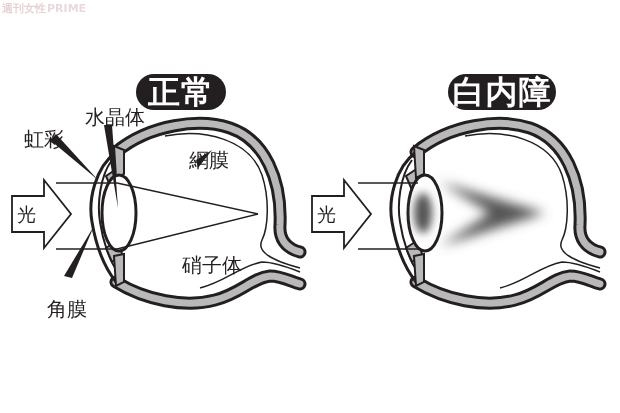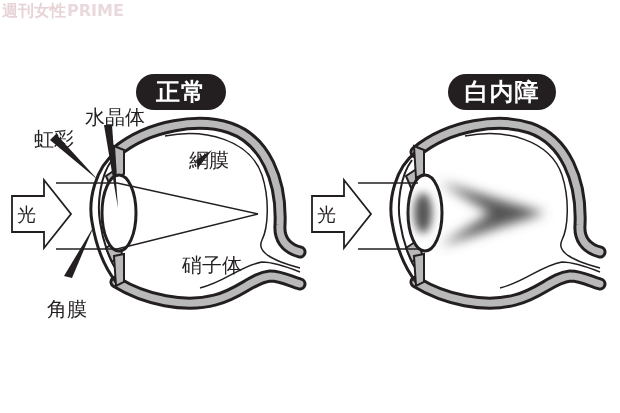--- a/index.html
+++ b/index.html
@@ -1,19 +1,19 @@
 <!DOCTYPE html>
 <html><head>
 <meta charset="utf-8">
 <style>
   html, body { margin: 0; padding: 0; background: #ffffff; }
   body { width: 620px; height: 413px; position: relative; overflow: hidden; font-family: "DejaVu Sans", sans-serif; }
-  .watermark { position: absolute; left: 2px; top: 1px; font-size: 16px; font-weight: bold; color: #e7d3d6; letter-spacing: 0px; white-space: nowrap; }
+  .watermark { position: absolute; left: 2px; top: 1px; font-size: 11px; font-weight: bold; color: #e7d3d6; letter-spacing: 0px; white-space: nowrap; }
   .watermark .wm-prime { color: #ead9dc; margin-left: 1px; }
-  .pill { position: absolute; height: 36px; border-radius: 18px; background: #231f20; color: #ffffff; font-weight: bold; font-size: 24px; line-height: 36px; text-align: center; letter-spacing: 1px; }
+  .pill { position: absolute; height: 36px; border-radius: 18px; background: #231f20; color: #ffffff; font-weight: bold; font-size: 32px; line-height: 36px; text-align: center; letter-spacing: 1px; }
   #pill-normal { left: 136px; top: 74px; width: 90px; }
   #pill-cataract { left: 448px; top: 74px; width: 108px; }
   svg.diagram { position: absolute; left: 0; top: 0; }
   .lbl { position: absolute; font-size: 20px; color: #231f20; white-space: nowrap; line-height: 18px; }
   .light-lbl { font-size: 19px; line-height: 22px; }
 </style>
 </head>
 <body>
 
 <div class="watermark">
@@ -86,16 +86,16 @@
   </g>
 </svg>
 
 <div id="pill-normal" class="pill">正常</div>
 <div id="pill-cataract" class="pill">白内障</div>
 
 <div class="lbl light-lbl" style="left:17px; top:203px;">光</div>
 <div class="lbl light-lbl" style="left:317px; top:203px;">光</div>
 
 <div class="lbl" style="left:85px; top:108px;">水晶体</div>
-<div class="lbl" style="left:34px; top:130px;">虹彩</div>
+<div class="lbl" style="left:24px; top:130px;">虹彩</div>
 <div class="lbl" style="left:161px; top:151px;margin-left:28px;">網膜</div>
 <div class="lbl" style="left:163px; top:256px;margin-left:19px;">硝子体</div>
 <div class="lbl" style="left:47px; top:284px;margin-top:16px;">角膜</div>
 
 </body></html>

